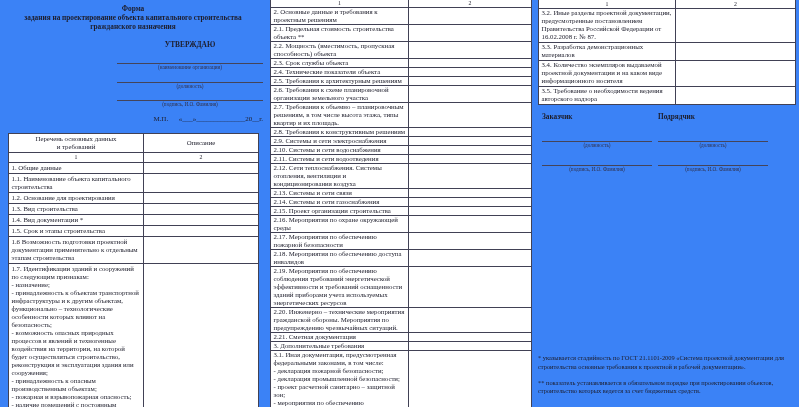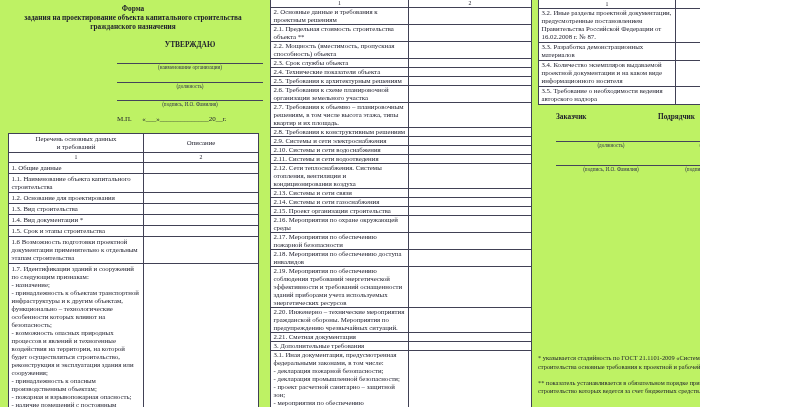--- a/index.html
+++ b/index.html
@@ -1,56 +1,56 @@
 <!DOCTYPE html>
 <html><head>
 <meta charset="utf-8">
 <style>
   html,body { margin:0; padding:0; background:#ffffff; }
   .canvas {
-    position:relative; width:700px; height:407px; background:#bef264;
+    position:relative; width:799px; height:407px; background:#3b82f6;
     overflow:hidden; font-family:"Liberation Serif","DejaVu Serif",serif;
     color:#1d1d2b;
   }
   .page { position:absolute; top:0; height:407px; overflow:hidden; }
   .page1 { left:0;   width:266px; }
   .page2 { left:266px; width:266px; }
   .page3 { left:532px; width:267px; }
 
   .doc-title {
     margin-top:4px; text-align:center; font-weight:bold;
     font-size:7.3px; line-height:9px; white-space:pre-line;
   }
   .approve { position:absolute; left:117px; top:40px; width:146px; }
   .approve-title { text-align:center; font-weight:bold; font-size:7.4px; margin-bottom:8px; }
   .sig-field { margin-bottom:4px; }
   .sig-line  { border-bottom:0.9px solid #44445a; height:6px; }
   .sig-caption { text-align:center; font-size:5.2px; line-height:7.5px; color:#30304a; }
-  .mp-line { margin-top:6px; font-size:7px; white-space:pre; }
+  .mp-line { margin-top:6px; font-size:7px; white-space:pre;text-align:right; }
 
   .table-title { position:absolute; top:116px; left:0; width:100%; text-align:center; font-weight:bold; font-size:7.3px; }
 
   table { border-collapse:collapse; table-layout:fixed; background:#fff; }
   td,th {
     border:0.8px solid #414155; font-weight:normal; font-size:6.8px; line-height:8px;
     vertical-align:top; text-align:left; white-space:pre-line; overflow:hidden;
   }
   th { text-align:center; vertical-align:middle; padding:1px 2px; }
   .numrow td { text-align:center; font-size:5.8px; line-height:6.5px; padding:0 2px; }
 
   .t1 { position:absolute; top:133px; left:8px; width:250px; }
   .t1 td { padding:1px 2.5px; }
   .t2 { position:absolute; top:-1px; left:4px;  width:261px; }
   .t2 td { padding:0 2.5px; }
   .t3 { position:absolute; top:-1px; left:6px;  width:257px; }
   .t3 td { padding:0.5px 2.5px; }
 
   .sigs { position:absolute; top:112px; left:10px; }
   .sig-block { position:absolute; top:0; width:110px; }
-  .sig-block.b0 { left:14px; }
+  .sig-block.b0 { left:0; }
   .sig-block.b1 { left:116px; }
   .sig-block-title { font-weight:bold; font-size:7.3px; margin-bottom:14px; }
   .sig-block .sig-field { margin-bottom:9px; }
 
   .footnotes { position:absolute; top:354px; left:6px; width:256px; font-size:6.4px; line-height:8.8px; }
   .footnote { margin-bottom:7px; }
 </style>
 </head>
 <body>
 

